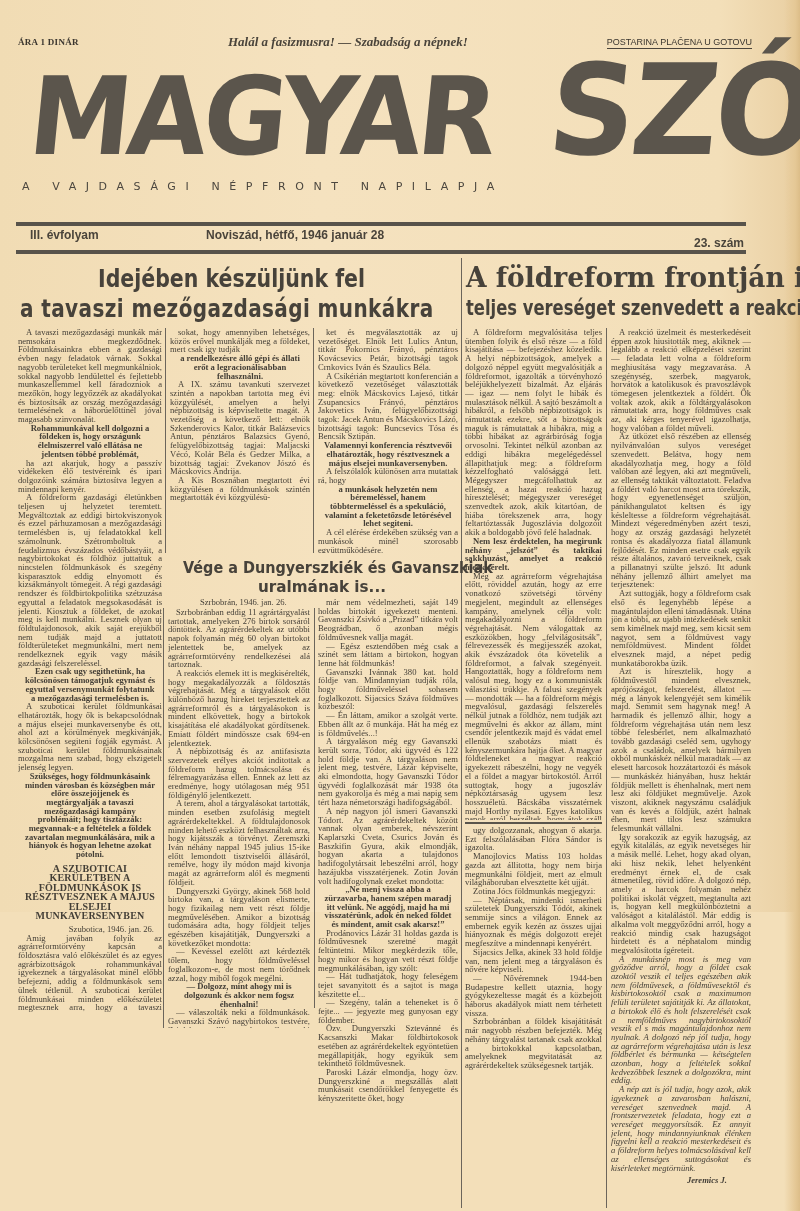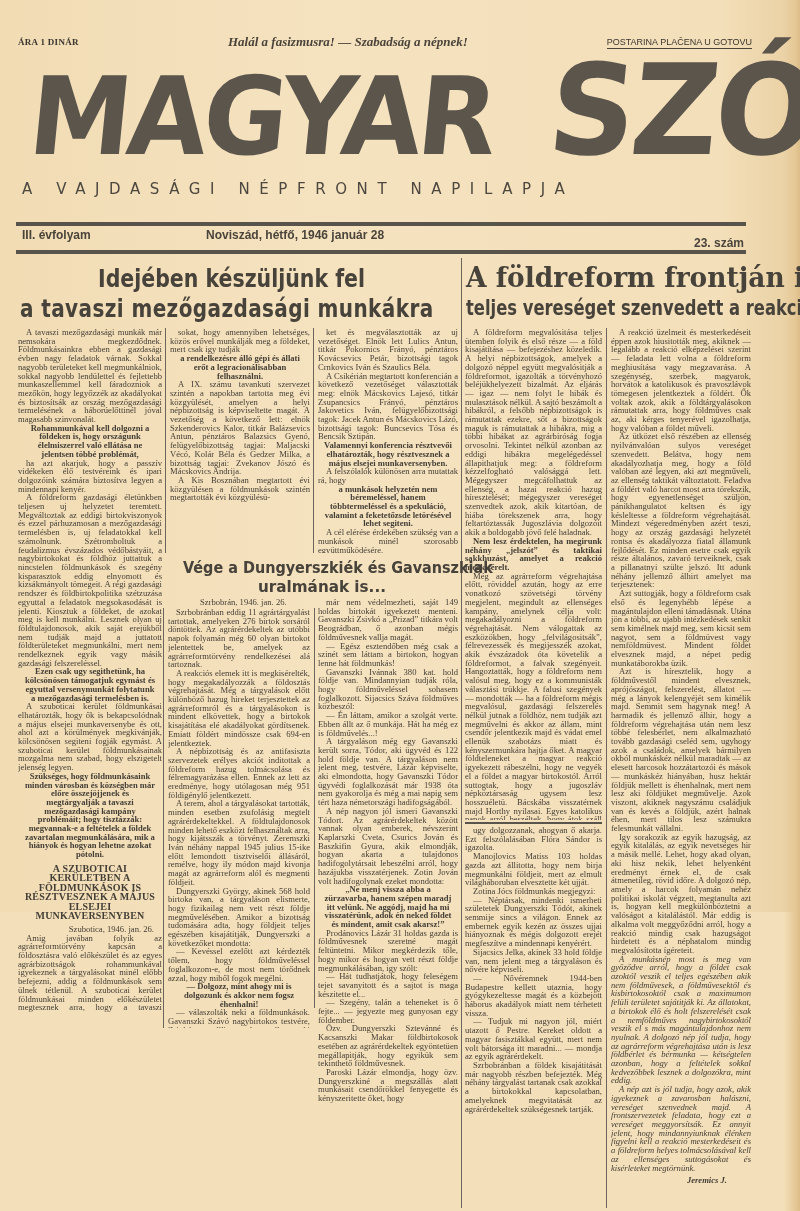--- a/index.html
+++ b/index.html
@@ -36,29 +36,29 @@
   }
   .mast-word {
     position: absolute; font-size: 128px; line-height: 118px; letter-spacing: -4px;
     transform: scaleX(0.95) skewX(-6deg); transform-origin: left bottom;
     font-family: "DejaVu Sans", sans-serif; font-weight: bold; color: #5b554c;
   }
   .mast-word.a { left: 0; top: 0; font-size: 108px; }
   .mast-word.b { left: 520px; top: -6px; font-size: 126px; }
   .subtitle {
     position: absolute; top: 180px; left: 22px; width: 738px;
-    font-family: "DejaVu Sans", sans-serif; font-size: 15px; color: #4c473f;
+    font-family: "DejaVu Sans", sans-serif; font-size: 11px; color: #4c473f;
     letter-spacing: 9.6px; white-space: nowrap;
   }
   .rule-thick { position: absolute; left: 16px; width: 730px; height: 4px; background: #58534b; }
   .issue-row {
     position: absolute; top: 228px; left: 18px; width: 730px; height: 18px;
     font-family: "Liberation Sans", sans-serif; font-weight: bold; font-size: 12px; color: #4a443b;
   }
-  .issue-row .l { position: absolute; left: 4px; top: 0; }
+  .issue-row .l { position: absolute; left: 12px; top: 0; }
   .issue-row .c { position: absolute; left: 188px; top: 0; }
   .issue-row .r { position: absolute; right: 4px; top: 8px; }
 
   
   .h-main {
     position: absolute; font-family: "DejaVu Sans", sans-serif; font-weight: bold; color: #47423a;
     white-space: nowrap; transform-origin: left top;
   }
   .h1a { left: 98px; top: 264px; font-size: 25px; transform: scaleX(0.82); }
   .h1b { left: 20px; top: 294px; font-size: 25px; transform: scaleX(0.8); letter-spacing: 0.5px; }
@@ -176,21 +176,20 @@
       <p>Özv. Dungyerszki Sztevánné és Kacsanszki Makar földbirtokosok esetében az agrárérdekeltek egyöntetüen megállapitják, hogy egyikük sem tekinthető földművesnek.</p>
       <p>Paroski Lázár elmondja, hogy özv. Dungyerszkiné a megszállás alatt munkásait csendőrökkel fenyegette és kényszeritette őket, hogy</p>
     </div>
   <div class="col" id="dg3" style="left:465px; top:826px; width:137px; height:300px;">
       <p>ugy dolgozzanak, ahogyan ő akarja. Ezt felszólalásában Flóra Sándor is igazolta.</p>
       <p>Manojlovics Matiss 103 holdas gazda azt állitotta, hogy nem birja megmunkálni földjeit, mert az elmult világháboruban elvesztette két ujját.</p>
       <p>Zotina Jócs földmunkás megjegyzi:</p>
       <p>— Néptársak, mindenki ismerheti születetek Dungyerszki Tódót, akinek semmije sincs a világon. Ennek az embernek egyik kezén az összes ujjai hiányoznak és mégis dolgozott erejét megfeszítve a mindennapi kenyérért.</p>
       <p>Sijacsics Jelka, akinek 33 hold földje van, nem jelent meg a tárgyaláson és nővére képviseli.</p>
       <p>— Nővéremnek 1944-ben Budapestre kellett utaznia, hogy gyógykezeltesse magát és a közbejött háborus akadályok miatt nem térhetett vissza.</p>
-      <p>— Tudjuk mi nagyon jól, miért utazott ő Pestre. Kereket oldott a magyar fasisztákkal együtt, mert nem volt bátorsága itt maradni... — mondja az egyik agrárérdekelt.</p>
       <p>Szrbobránban a földek kisajátitását már nagyobb részben befejezték. Még néhány tárgyalást tartanak csak azokkal a birtokokkal kapcsolatban, amelyeknek megvitatását az agrárérdekeltek szükségesnek tartják.</p>
     </div>
 
   <div class="col" id="lr1" style="left:465px; top:328px; width:137px; height:492px;">
       <p>A földreform megvalósitása teljes ütemben folyik és első része — a föld kisajátítása — befejezéshez közeledik. A helyi népbizottságok, amelyek a dolgozó néppel együtt megvalósitják a földreformot, igazolták a törvényhozó beléjükhelyezett bizalmát. Az eljárás — igaz — nem folyt le hibák és mulasztások nélkül. A sajtó beszámolt a hibákról, a felsőbb népbizottságok is rámutattak ezekre, sőt a bizottságok maguk is rámutattak a hibákra, mig a többi hibákat az agrárbiróság fogja orvosolni. Tekintet nélkül azonban az eddigi hibákra megelégedéssel állapithatjuk meg: a földreform kézzelfogható valósággá lett. Mégegyszer megcáfolhattuk az ellenség, a hazai reakció hazug híresztelését; mégegyszer vereséget szenvedtek azok, akik kitartóan, de hiába törekszenek arra, hogy feltartóztassák Jugoszlávia dolgozóit akik a boldogabb jövő felé haladnak.</p>
       <p style="font-weight: bold;">Nem lesz érdektelen, ha megirunk néhány „jelszót” és taktikai sakkhuzást, amelyet a reakció megkisérelt.</p>
       <p>Még az agrárreform végrehajtása előtt, röviddel azután, hogy az erre vonatkozó szövetségi törvény megjelent, megindult az ellenséges kampány, amelynek célja volt: megakadályozni a földreform végrehajtását. Nem válogattak az eszközökben, hogy „felvilágositsák”, félrevezessék és megijesszék azokat, akik évszázadok óta követelik a földreformot, a falvak szegényeit. Hangoztatták, hogy a földreform nem valósul meg, hogy ez a kommunisták választási trükkje. A falusi szegények — mondották — ha a földreform mégis megvalósul, gazdasági felszerelés nélkül jutnak a földhöz, nem tudják azt megművelni és akkor az állam, mint csendőr jelentkezik majd és vádat emel ellenük szabotázs miatt és kényszermunkára hajtja őket. A magyar földteleneket a magyar reakció igyekezett rábeszélni, hogy ne vegyék el a földet a magyar birtokostól. Arról suttogtak, hogy a jugoszláv népköztársaság ugysem lesz hosszuéletü. Bácskába visszatérnek majd Horthy nyilasai. Egyes katolikus papok arról beszéltek, hogy átok száll arra, aki a kisajátitott földeket elfogadja: — ilyen és ehhez hasonló híreket terjesztettek.</p>
     </div>
   <div class="col" id="lr2" style="left:611px; top:328px; width:140px; height:880px;">
       <p>A reakció üzelmeit és mesterkedéseit éppen azok hiusitották meg, akiknek — legalább a reakció elképzelései szerint — feladata lett volna a földreform meghiusítása vagy megzavarása. A szegénység, szerbek, magyarok, horvátok a katolikusok és pravoszlávok tömegesen jelentkeztek a földért. Ők voltak azok, akik a földtárgyalásokon rámutattak arra, hogy földműves csak az, aki kérges tenyerével igazolhatja, hogy valóban a földet műveli.</p>

